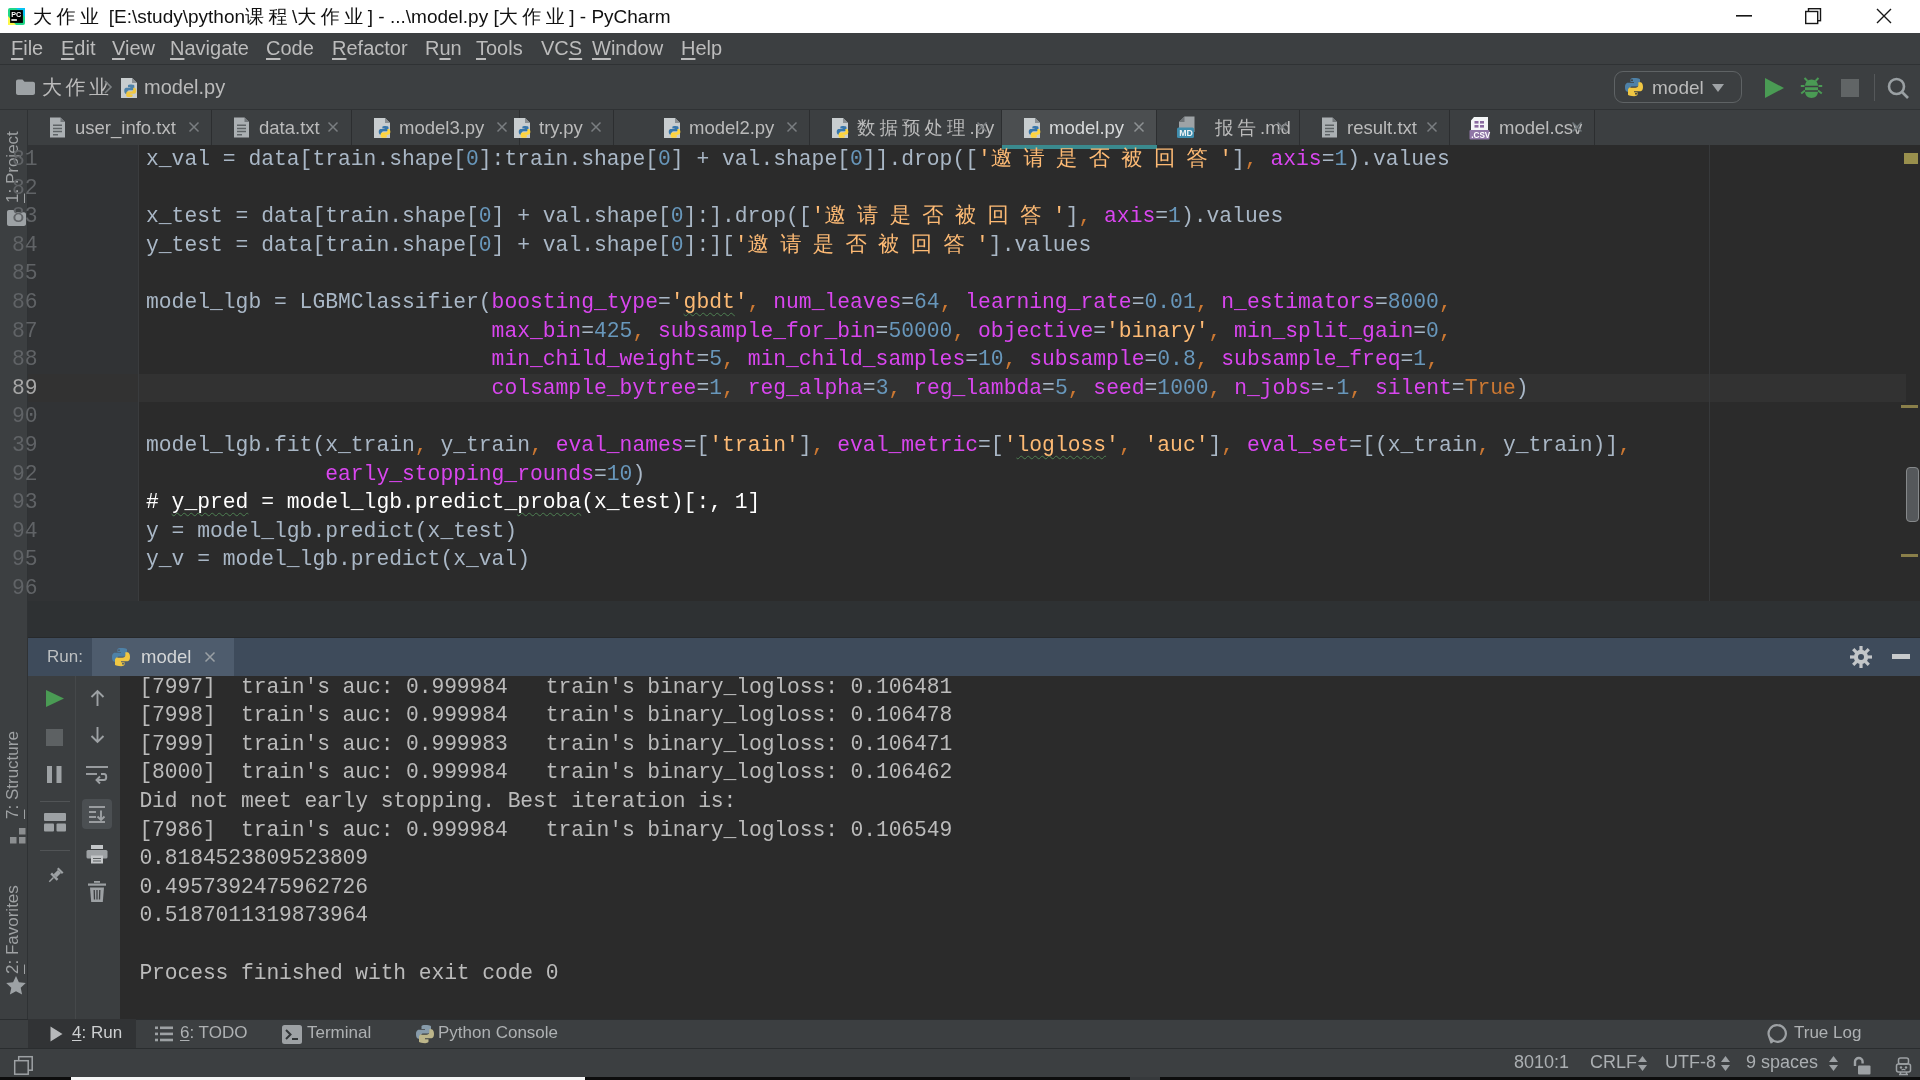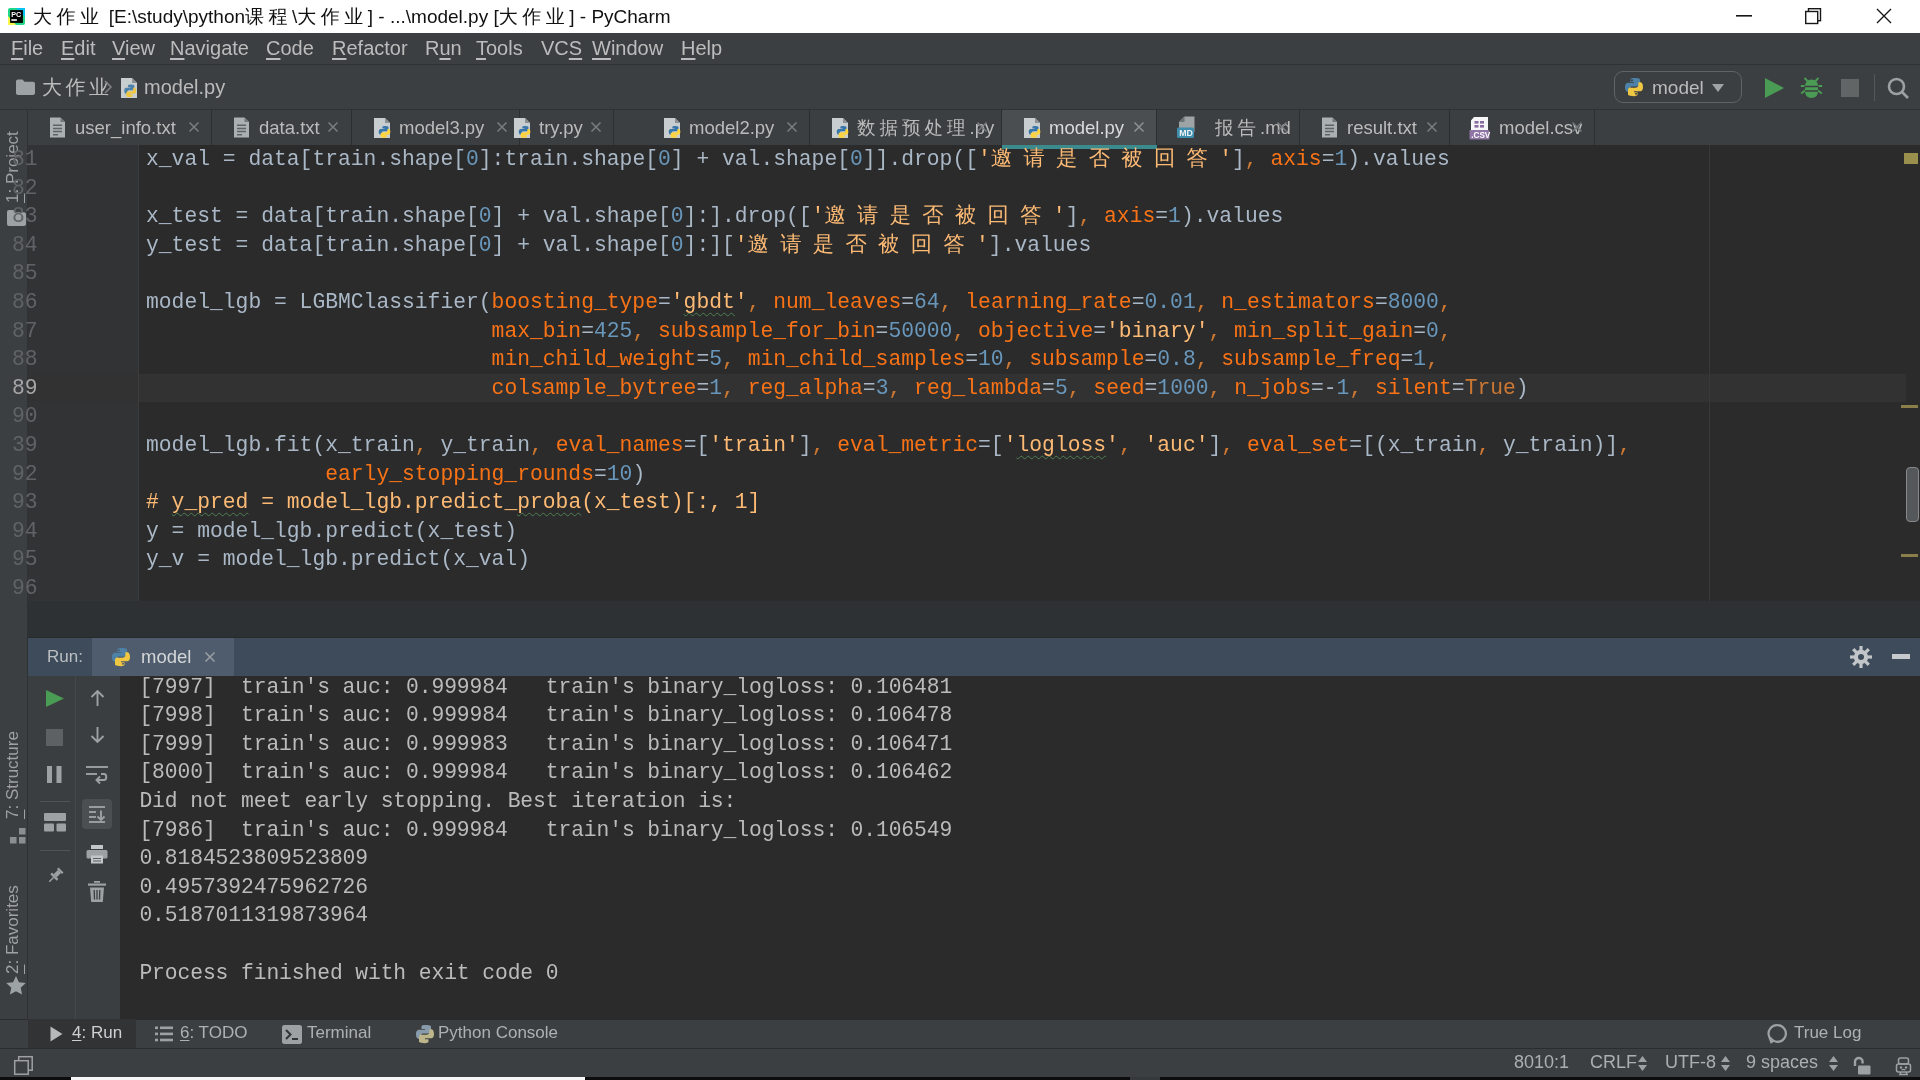--- a/index.html
+++ b/index.html
@@ -16,21 +16,21 @@
 .tab{position:absolute;top:110px;height:35px;border-right:1px solid #2c2e30}
 .tab .tl{position:absolute;top:0;height:34px;line-height:35px;font-size:18.5px;color:#bbbbbb;white-space:pre}
 .tab .cx{position:absolute;top:11px;width:12px;height:12px}
 #lstripe{left:0;top:110px;width:28px;height:909px;background:#3c3f41;border-right:1px solid #2f3234}
 .vlabel{position:absolute;writing-mode:vertical-rl;transform:rotate(180deg);font-size:17px;color:#9fa2a4;white-space:pre;left:3px}
 .vlabel u{text-decoration:underline;text-underline-offset:2px}
 #editor{left:28px;top:145px;width:1892px;height:456px;background:#2b2b2b}
 #curline{left:28px;top:373.8px;width:1878px;height:28.6px;background:#323232}
 .ln{position:absolute;left:12px;width:49px;height:28.6px;line-height:28.6px;font-family:"Liberation Mono",monospace;font-size:21.33px;color:#606366}
 .cl{position:absolute;left:146px;height:28.6px;line-height:28.6px;font-family:"Liberation Mono",monospace;font-size:21.33px;color:#a9b7c6;white-space:pre}
-.s{color:#fdba74}.n{color:#6897bb}.k{color:#cc7832}.a{color:#f97316}.c{color:#fdba74}
+.s{color:#fdba74}.n{color:#6897bb}.k{color:#cc7832}.a{color:#d946ef}.c{color:#ffffff}
 .cjk{letter-spacing:11.3px}
 .wv{text-decoration:underline;text-decoration-style:wavy;text-decoration-color:#4e8052;text-decoration-thickness:1px;text-underline-offset:4px}
 #gutline{left:137.5px;top:145px;width:1px;height:456px;background:#3a3c3e}
 #wguide{left:1709px;top:145px;width:1px;height:456px;background:#37393b}
 #splitter{left:28px;top:601px;width:1892px;height:37px;background:#2e3133}
 #runheader{left:28px;top:638px;width:1892px;height:38px;background:#3e4b5b}
 #runtab{left:92px;top:638px;width:142px;height:38px;background:#4e5c6d}
 #runbody{left:28px;top:676px;width:1892px;height:343px;background:#2b2b2b}
 #runtools{left:28px;top:676px;width:92px;height:343px;background:#3b3e40}
 #rtsep{left:75px;top:676px;width:1px;height:343px;background:#45484a}

